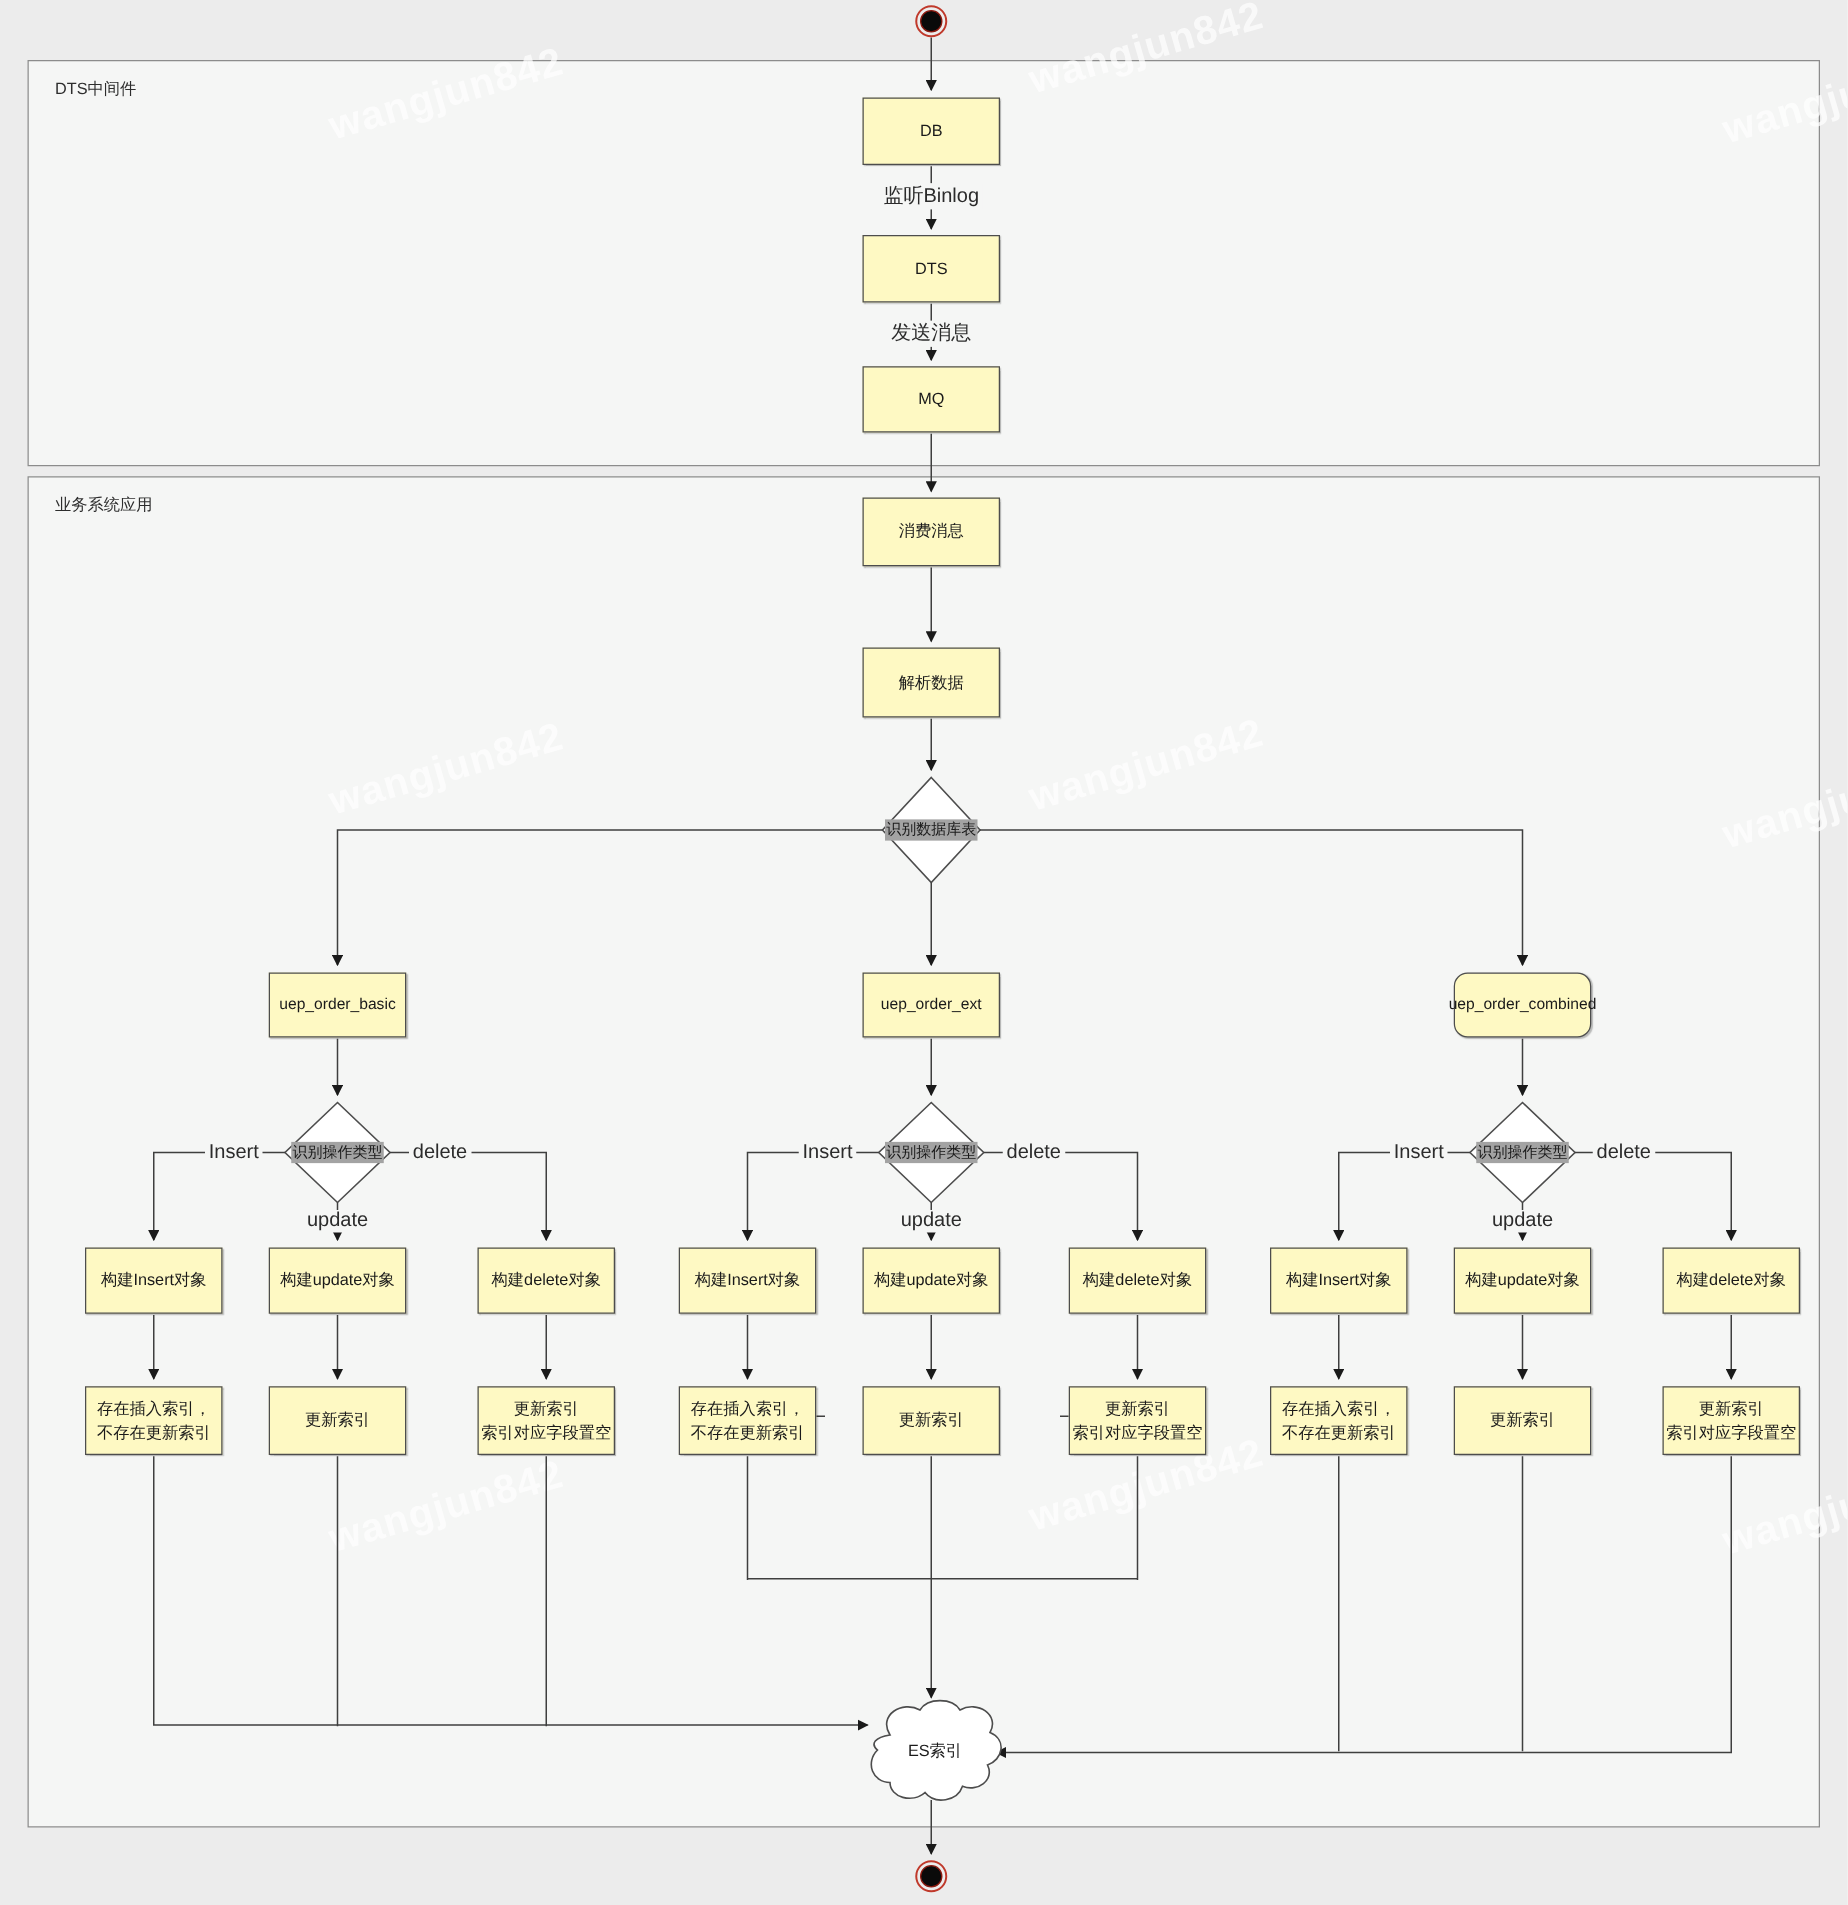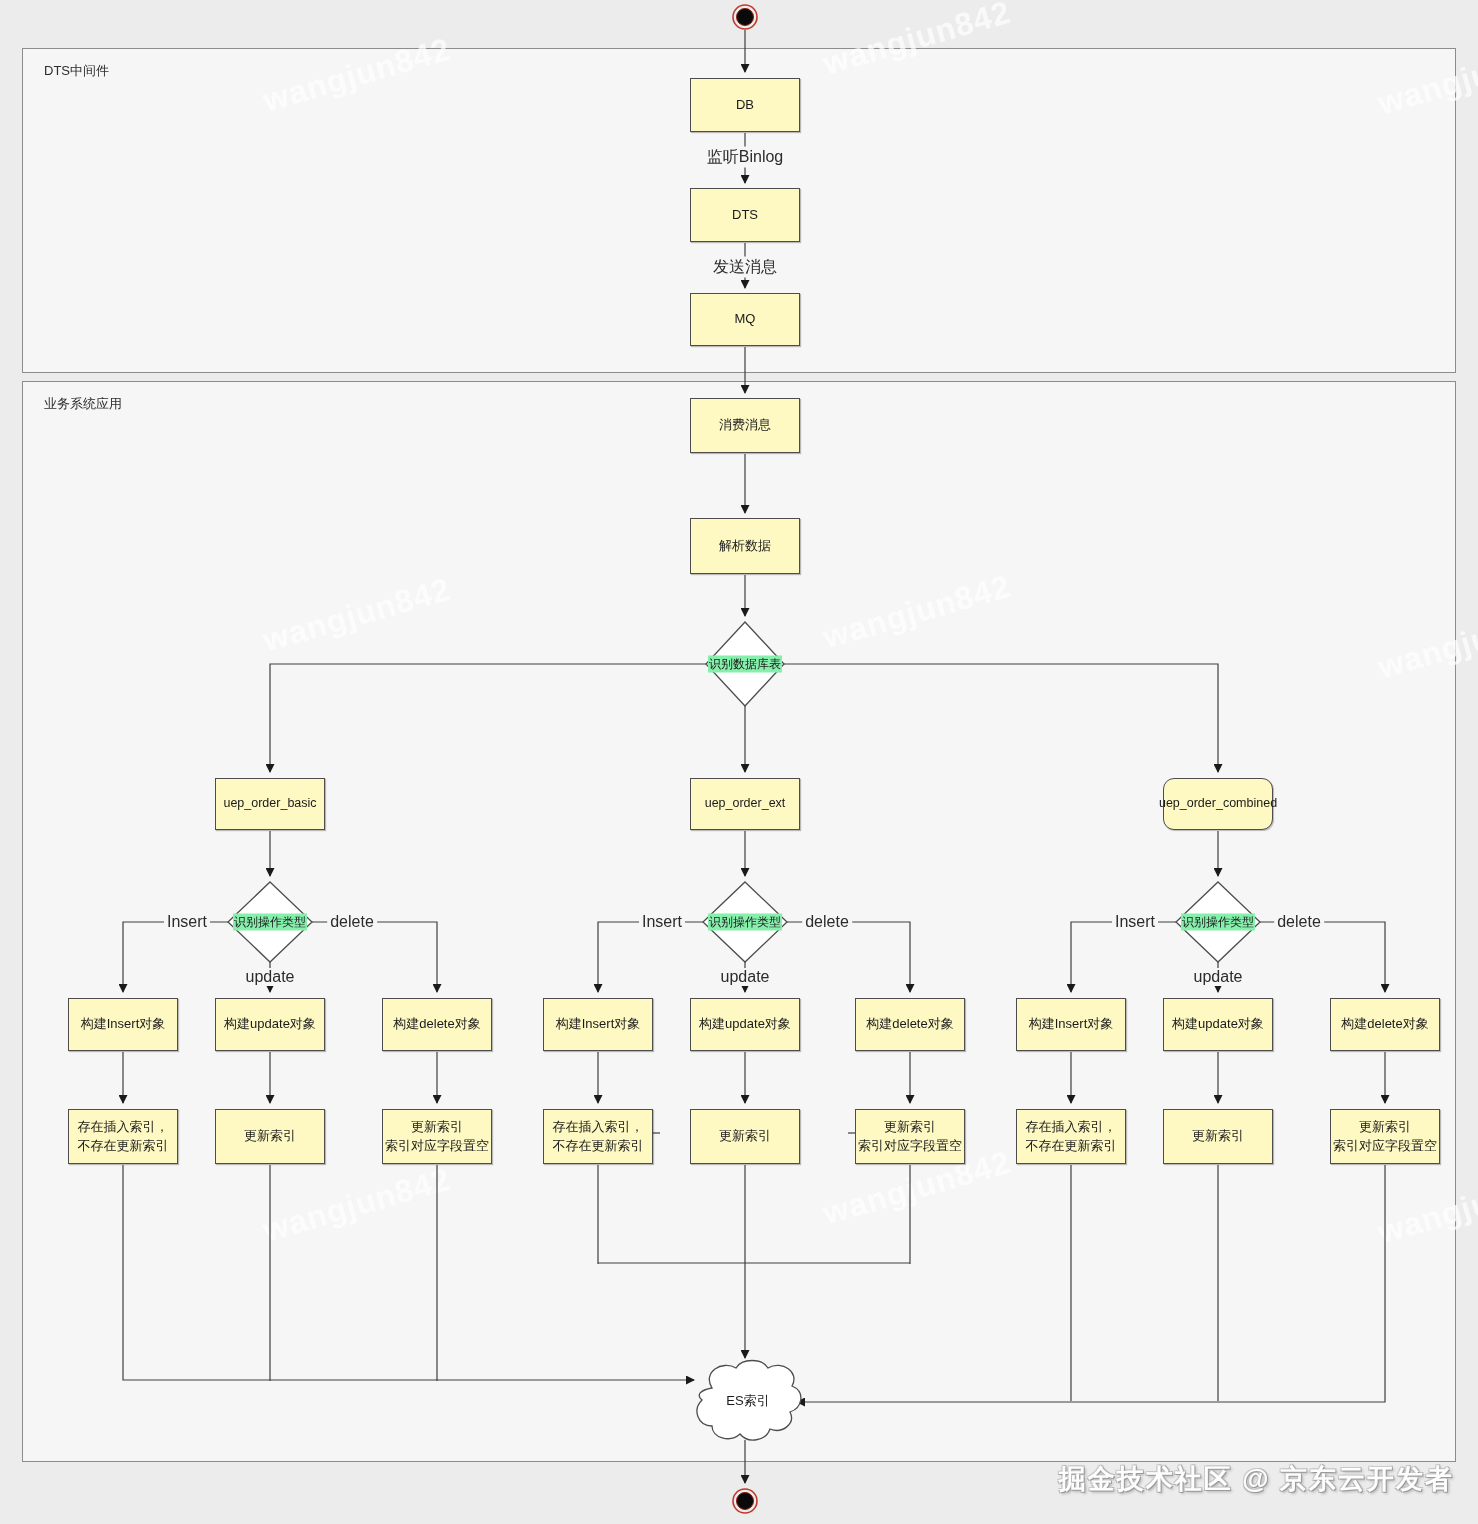--- a/index.html
+++ b/index.html
@@ -40,21 +40,21 @@
     border:1px solid #4d4d4d;
     box-shadow:1px 1px 1px rgba(0,0,0,.25);
     display:flex;flex-direction:column;align-items:center;justify-content:center;
     text-align:center;font-size:13px;color:#1a1a1a;line-height:1.4;
     z-index:3;box-sizing:border-box;
   }
   .box.small-font{font-size:12.5px;}
 
   .diamond-label{
     position:absolute;transform:translate(-50%,-50%);
-    font-size:12px;color:#1a1a1a;background:#86efac;
+    font-size:12px;color:#1a1a1a;background:#a3a3a3;
     padding:0 1px;z-index:4;white-space:nowrap;
   }
   .edge-label{
     position:absolute;transform:translate(-50%,-50%);
     font-size:16px;color:#2b2b2b;background:#f5f6f5;
     padding:0 3px;z-index:4;white-space:nowrap;
   }
   .cloud-label{
     position:absolute;transform:translate(-50%,-50%);
     font-size:13px;color:#1a1a1a;z-index:4;white-space:nowrap;
@@ -280,15 +280,14 @@
   <div class="box" style="left:1163px;top:1109px;width:110px;height:55px;">
     <span>更新索引</span>
   </div>
   <div class="box" style="left:1330px;top:1109px;width:110px;height:55px;">
     <span>更新索引</span>
       <span>索引对应字段置空</span>
   </div>
 
   <div class="cloud-label" style="left:748px;top:1401px;">ES索引</div>
 
-  <div class="footer-credit">掘金技术社区 @ 京东云开发者</div>
 
 </div>
 
 </body></html>

